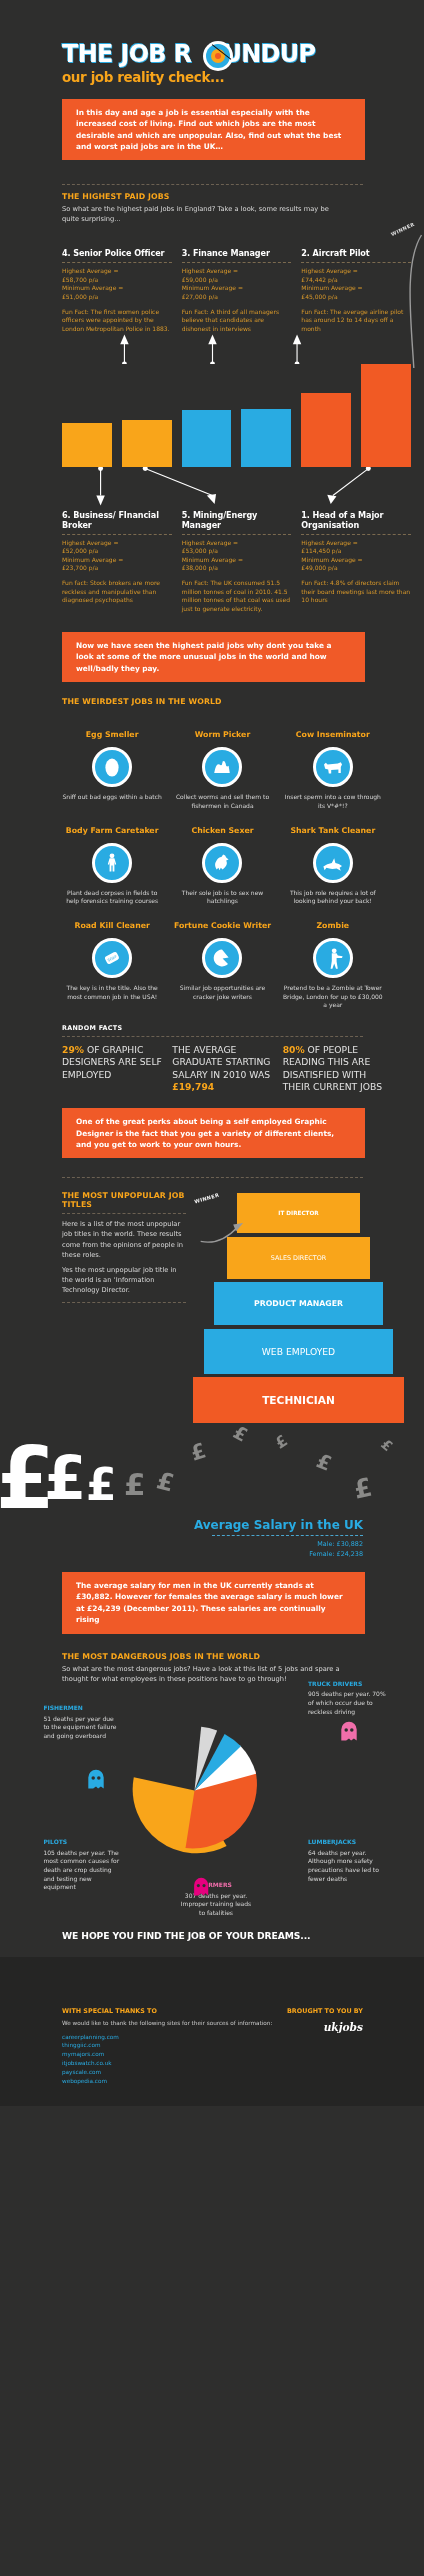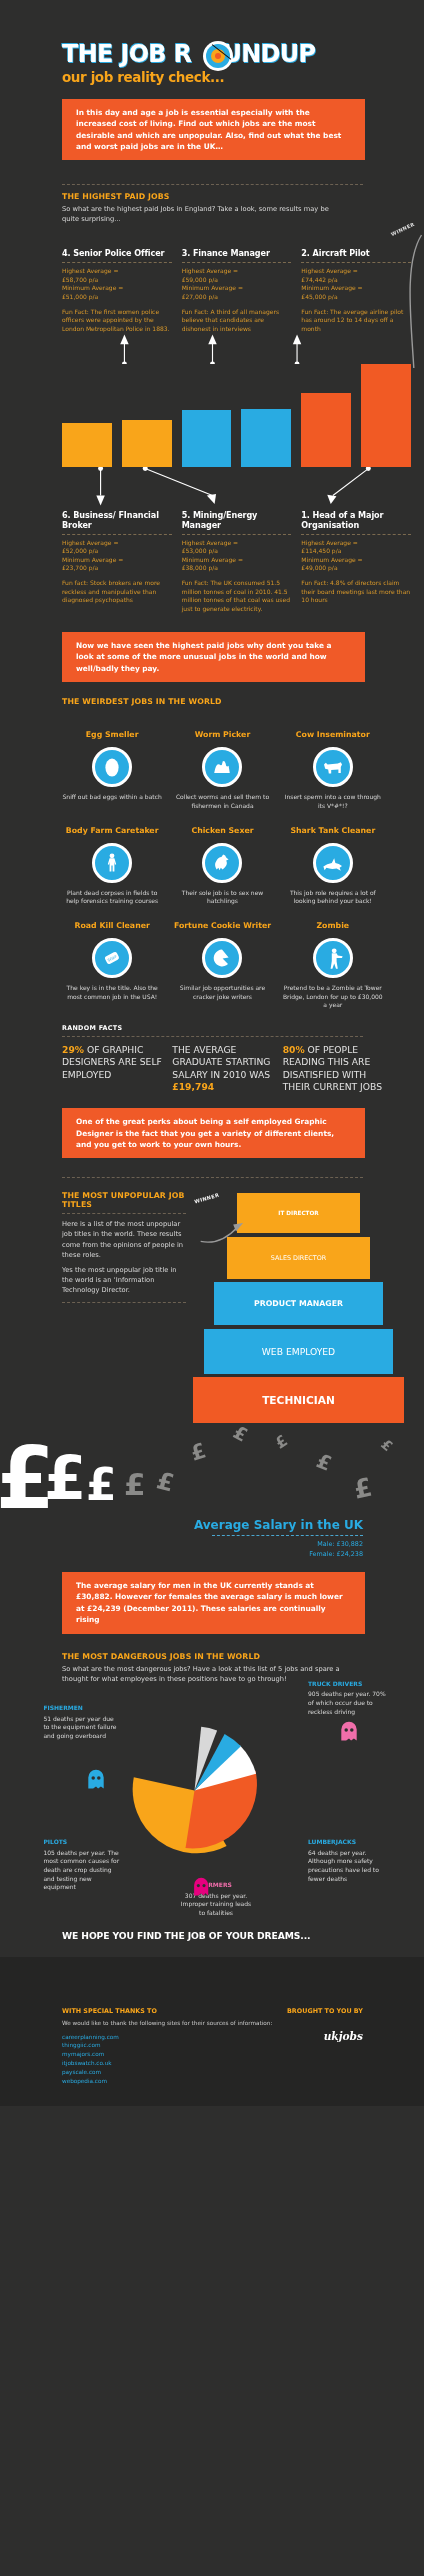--- a/index.html
+++ b/index.html
@@ -147,21 +147,21 @@
     margin: 12.7px 0 0 62px; letter-spacing: -0.1px; }
 
   
   .footer { background: #252524; margin-top: 15.6px; padding: 12.7px 62px 21px 62px;
     display: flex; justify-content: space-between; }
   .ft-title { color: #f9a51a; font-weight: bold; font-size: 6.4px; margin-bottom: 4.2px; margin-top: 37px; }
   .ft-body { color: #c9c9c9; font-size: 5.7px; line-height: 1.5; }
   .ft-links { color: #29abe2; font-size: 5.7px; line-height: 1.55; margin-top: 5px; }
   .ft-right { text-align: right; }
   .brand { color: #ffffff; font-size: 10.6px; font-style: italic; font-weight: bold;
-    font-family: "DejaVu Serif", serif; margin-top: 15px; }
+    font-family: "DejaVu Serif", serif; margin-top: 6px; }
 </style>
 </head>
 <body>
 
 <div class="page">
 
   <div class="header">
     <div class="logo-title" style="position:absolute;left:62px;top:42px;">
       <span>THE JOB R</span><span style="display:inline-block;width:31px"></span><span>UNDUP</span>
     </div>

